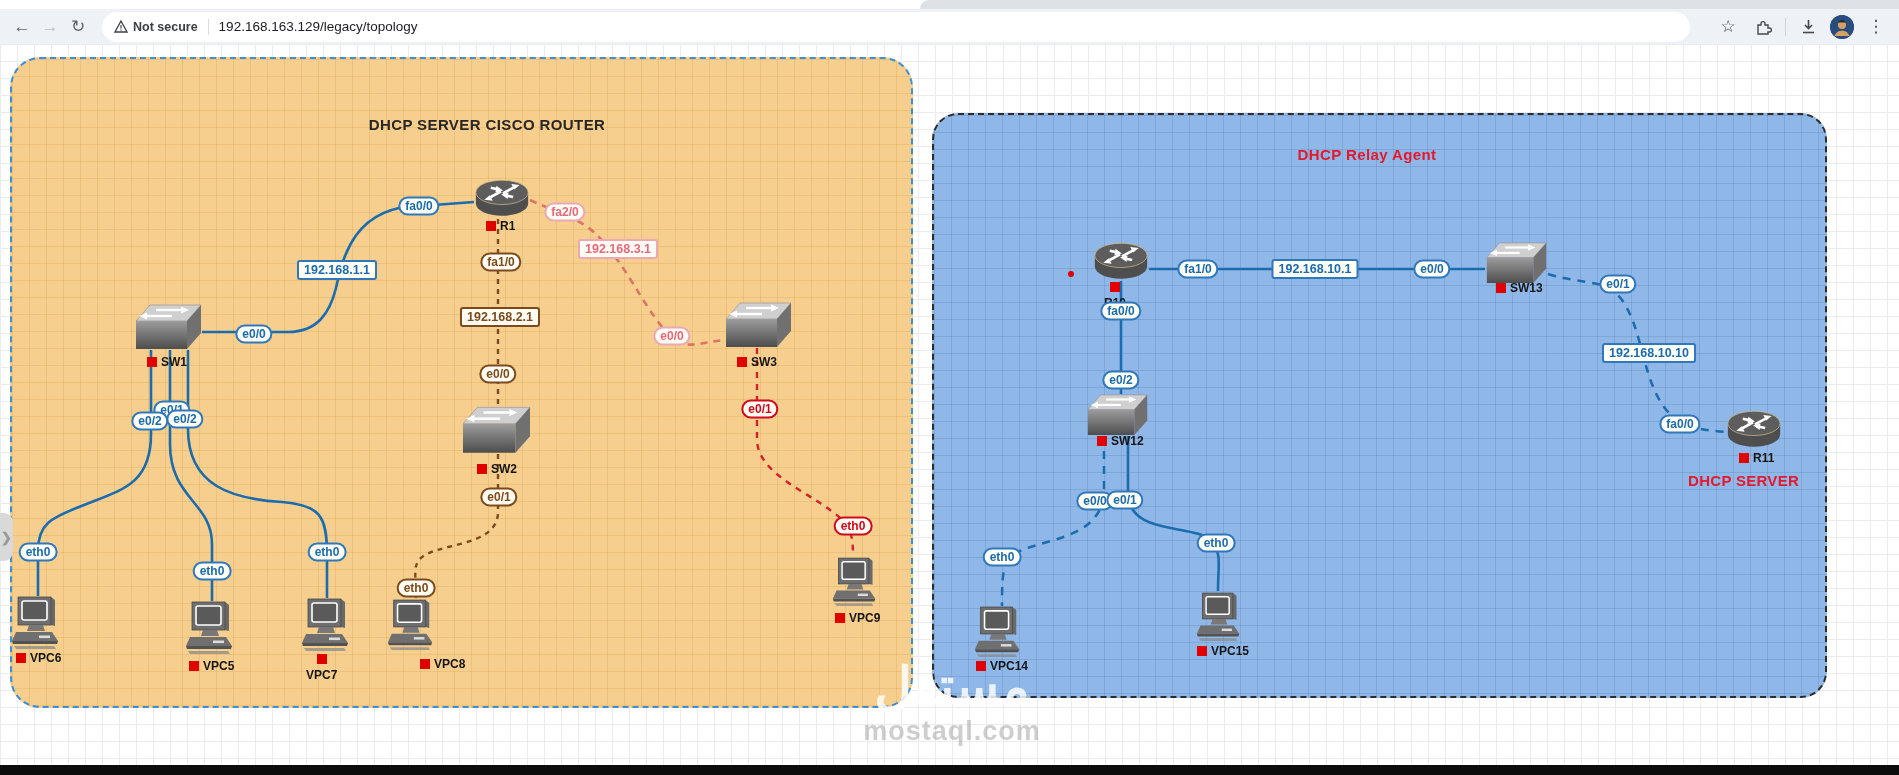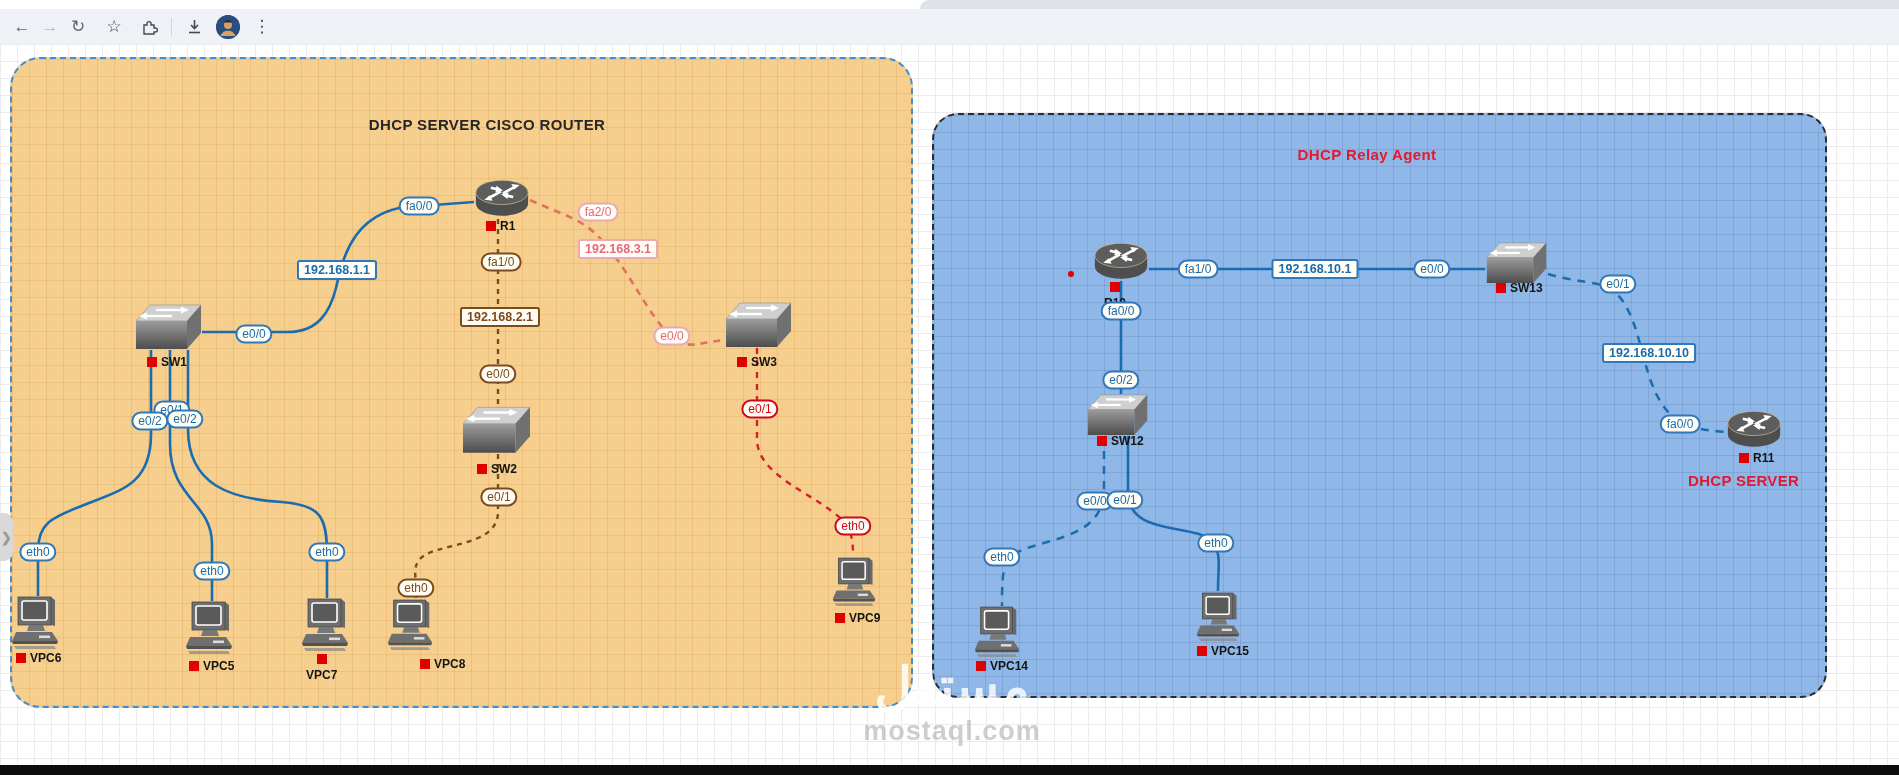--- a/index.html
+++ b/index.html
@@ -36,21 +36,21 @@
   .t-dark { color:#262626; }
   .t-red  { color:#e3192e; }
 
   svg.links { position:absolute; left:0; top:0; width:1899px; height:721px; pointer-events:none; }
   svg.links path { pointer-events:stroke; }
 
   .node { position:absolute; }
   .nlabel { position:absolute; display:flex; align-items:center; gap:4px; font-weight:bold; font-size:12px; color:#141414; white-space:nowrap; }
   .nlabel .sq { width:10px; height:10px; background:#e00000; display:inline-block; flex:0 0 auto; }
 
-  .pill { position:absolute; transform:translate(-50%,-50%); border:2px solid; border-radius:10px; background:#fffdf4; padding:0 5px; font-weight:normal; font-size:12px; line-height:15px; white-space:nowrap; }
+  .pill { position:absolute; transform:translate(-50%,-50%); border:2px solid; border-radius:10px; background:#fffdf4; padding:0 5px; font-weight:bold; font-size:12px; line-height:15px; white-space:nowrap; }
   .ipbox { position:absolute; transform:translate(-50%,-50%); border:2px solid; border-radius:3px; background:#fffdf4; padding:1px 5px; font-weight:bold; font-size:12.5px; white-space:nowrap; }
   .c-blue  { color:#1b6cae; border-color:#2f78bb; }
   .c-brown { color:#7c4a1c; border-color:#7c4a1c; }
   .c-pink  { color:#e4697f; border-color:#eaa9b4; }
   .c-red   { color:#cf0a1e; border-color:#cf0a1e; }
 
   .server-caption { position:absolute; font-weight:bold; font-size:15px; color:#e3192e; letter-spacing:.3px; white-space:nowrap; }
 
   .watermark-ar { position:absolute; left:952px; top:612px; transform:translateX(-50%); font-size:52px; font-weight:bold; color:rgba(255,255,255,.82); }
   .watermark-dom { position:absolute; left:952px; top:672px; transform:translateX(-50%); font-size:27px; font-weight:bold; color:rgba(165,165,165,.55); letter-spacing:1px; }
@@ -63,20 +63,32 @@
 </head>
 <body>
 
 <div class="tabstrip">
   <div class="inactive-zone"></div>
 </div>
 <div class="toolbar">
   <div class="navbtn">←</div>
   <div class="navbtn disabled">→</div>
   <div class="navbtn">↻</div>
+  <div class="omnibox">
+    <span class="sec-chip">
+      <svg width="14" height="13" viewBox="0 0 14 13">
+          <path d="M7 1 L13 12 L1 12 Z" fill="none" stroke="#3c4043" stroke-width="1.3"></path>
+          <rect x="6.45" y="5" width="1.1" height="3.6" fill="#3c4043"></rect>
+          <rect x="6.45" y="9.4" width="1.1" height="1.2" fill="#3c4043"></rect>
+        </svg>
+      <span>Not secure</span>
+    </span>
+    <span class="chip-div"></span>
+    <span class="url-text">192.168.163.129/legacy/topology</span>
+  </div>
   <div class="tool-ic">☆</div>
   <div class="tool-ic">
     <svg width="17" height="17" viewBox="0 0 17 17">
         <path d="M3 7 h3 V5.6 a2 2 0 0 1 4 0 V7 h3 v3 h1.4 a2 2 0 0 1 0 4 H13 v2 H3 Z" fill="none" stroke="#454a50" stroke-width="1.4" transform="rotate(0 8 8)"></path>
       </svg>
   </div>
   <div class="vdiv"></div>
   <div class="tool-ic">
     <svg width="17" height="17" viewBox="0 0 17 17">
         <path d="M8.5 2 V10 M5 7 l3.5 3.5 L12 7" fill="none" stroke="#454a50" stroke-width="1.6"></path>
@@ -231,21 +243,21 @@
     </div>
 
   <div class="pill c-blue" style="left:419px;top:162px;">fa0/0</div>
   <div class="ipbox c-blue" style="left:337px;top:226px;">192.168.1.1</div>
   <div class="pill c-blue" style="left:254px;top:290px;">e0/0</div>
   <div class="pill c-brown" style="left:501px;top:218px;">fa1/0</div>
   <div class="ipbox c-brown" style="left:500px;top:273px;">192.168.2.1</div>
   <div class="pill c-brown" style="left:498px;top:330px;">e0/0</div>
   <div class="pill c-brown" style="left:499px;top:453px;">e0/1</div>
   <div class="pill c-brown" style="left:416px;top:544px;">eth0</div>
-  <div class="pill c-pink" style="left:565px;top:168px;margin-left:33px;">fa2/0</div>
+  <div class="pill c-pink" style="left:565px;top:168px;">fa2/0</div>
   <div class="ipbox c-pink" style="left:618px;top:205px;">192.168.3.1</div>
   <div class="pill c-pink" style="left:672px;top:292px;">e0/0</div>
   <div class="pill c-red" style="left:760px;top:365px;">e0/1</div>
   <div class="pill c-red" style="left:853px;top:482px;">eth0</div>
   <div class="pill c-blue" style="left:172px;top:366px;">e0/1</div>
   <div class="pill c-blue" style="left:150px;top:377px;">e0/2</div>
   <div class="pill c-blue" style="left:185px;top:375px;">e0/2</div>
   <div class="pill c-blue" style="left:38px;top:508px;">eth0</div>
   <div class="pill c-blue" style="left:212px;top:527px;">eth0</div>
   <div class="pill c-blue" style="left:327px;top:508px;">eth0</div>

